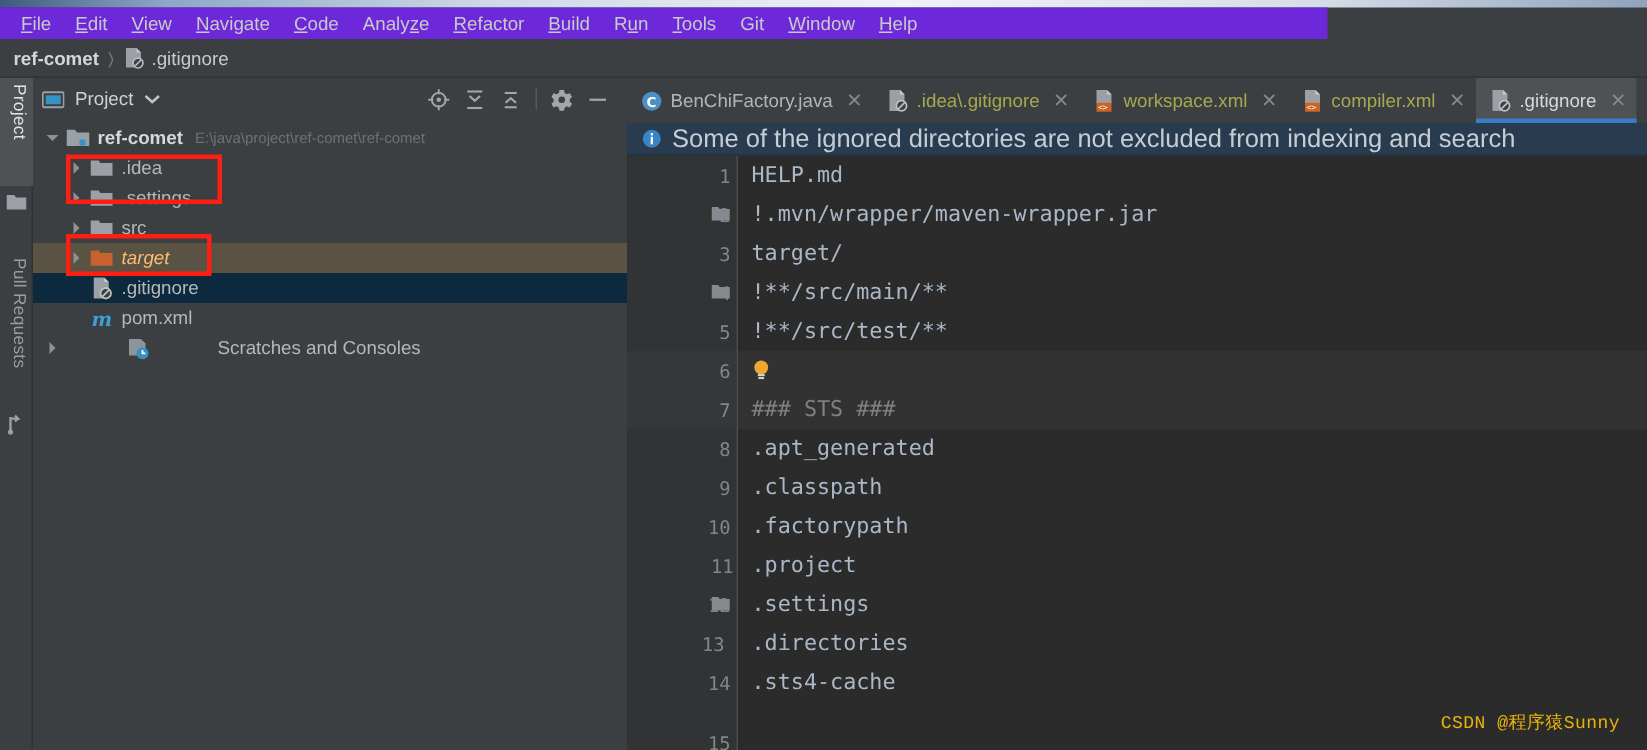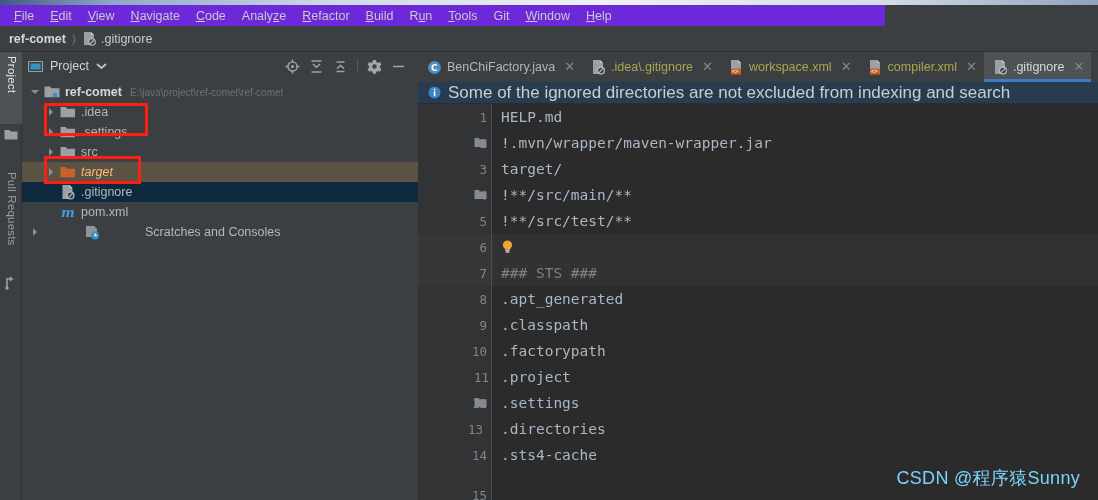--- a/index.html
+++ b/index.html
@@ -153,22 +153,22 @@
   .code-row { height:26px; display:flex; align-items:center; padding-left:9px; }
   .code-row.hl { background:#323232; }
   .code-text {
     font-family:"DejaVu Sans Mono", monospace; font-size:14.5px; color:#a9b7c6; letter-spacing:0px;
   }
   .code-text.comment { color:#808080; }
   .bulb { width:13px; height:16px; }
 
   #watermark {
     position:absolute; right:18px; bottom:10px;
-    font-size:18px; color:#7dd3fc; letter-spacing:0.3px;
-    font-family:Liberation Sans, sans-serif; z-index:30;
+    font-size:12px; color:#eab308; letter-spacing:0.3px;
+    font-family:Liberation Mono, monospace; z-index:30;
   }
 </style>
 </head>
 <body>
 
 <div id="win-strip"></div>
 
 <div id="menubar">
     <div class="menu-item"><span><span class="mn">F</span>ile</span></div>
     <div class="menu-item"><span><span class="mn">E</span>dit</span></div>

